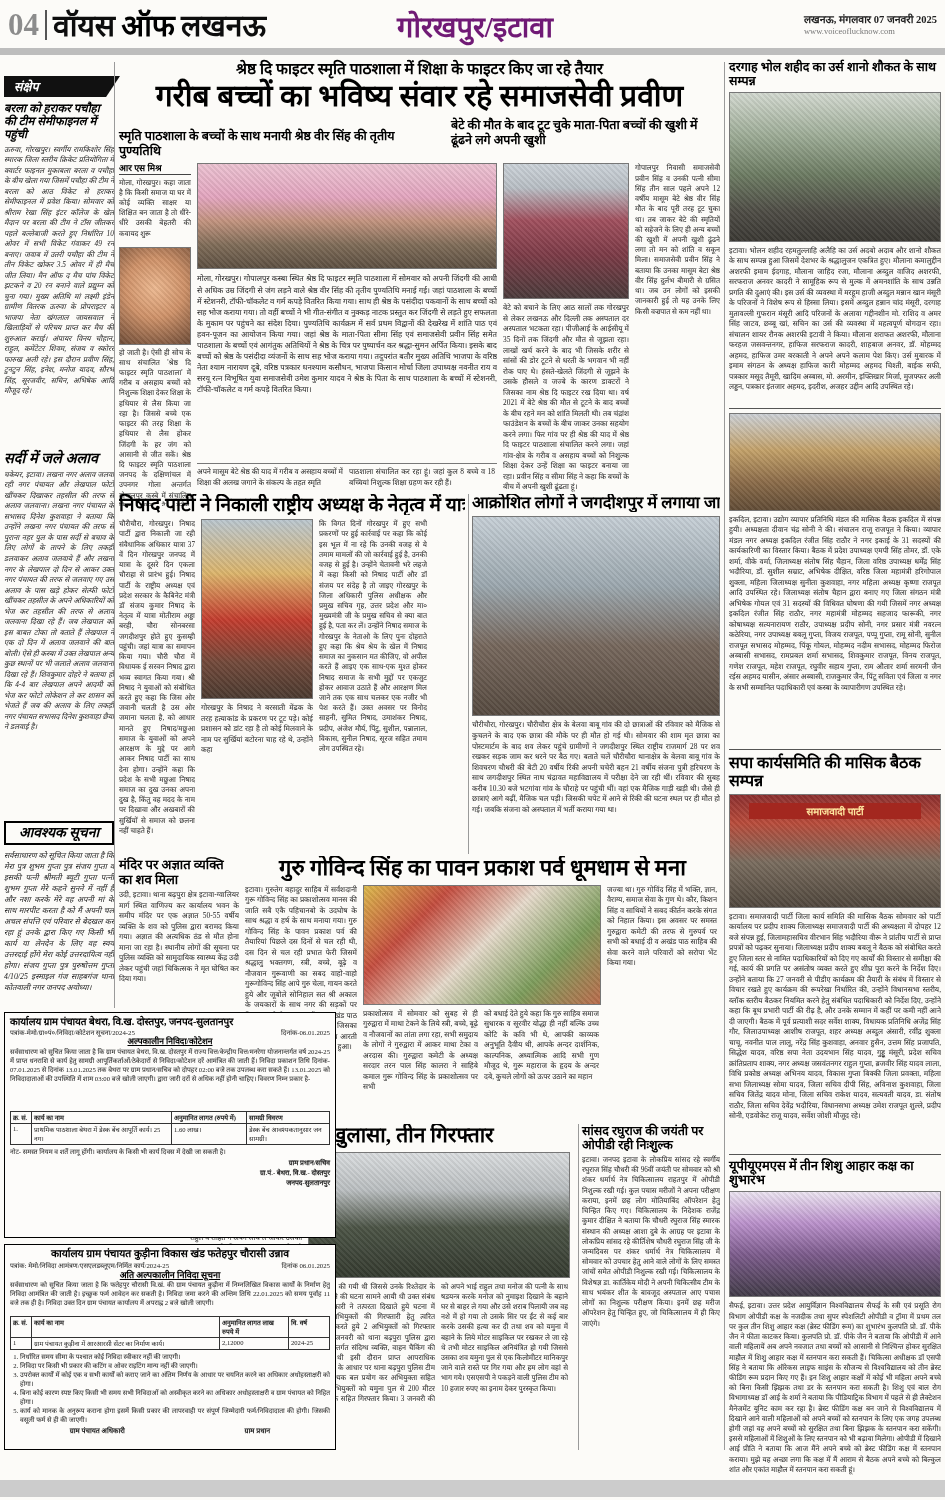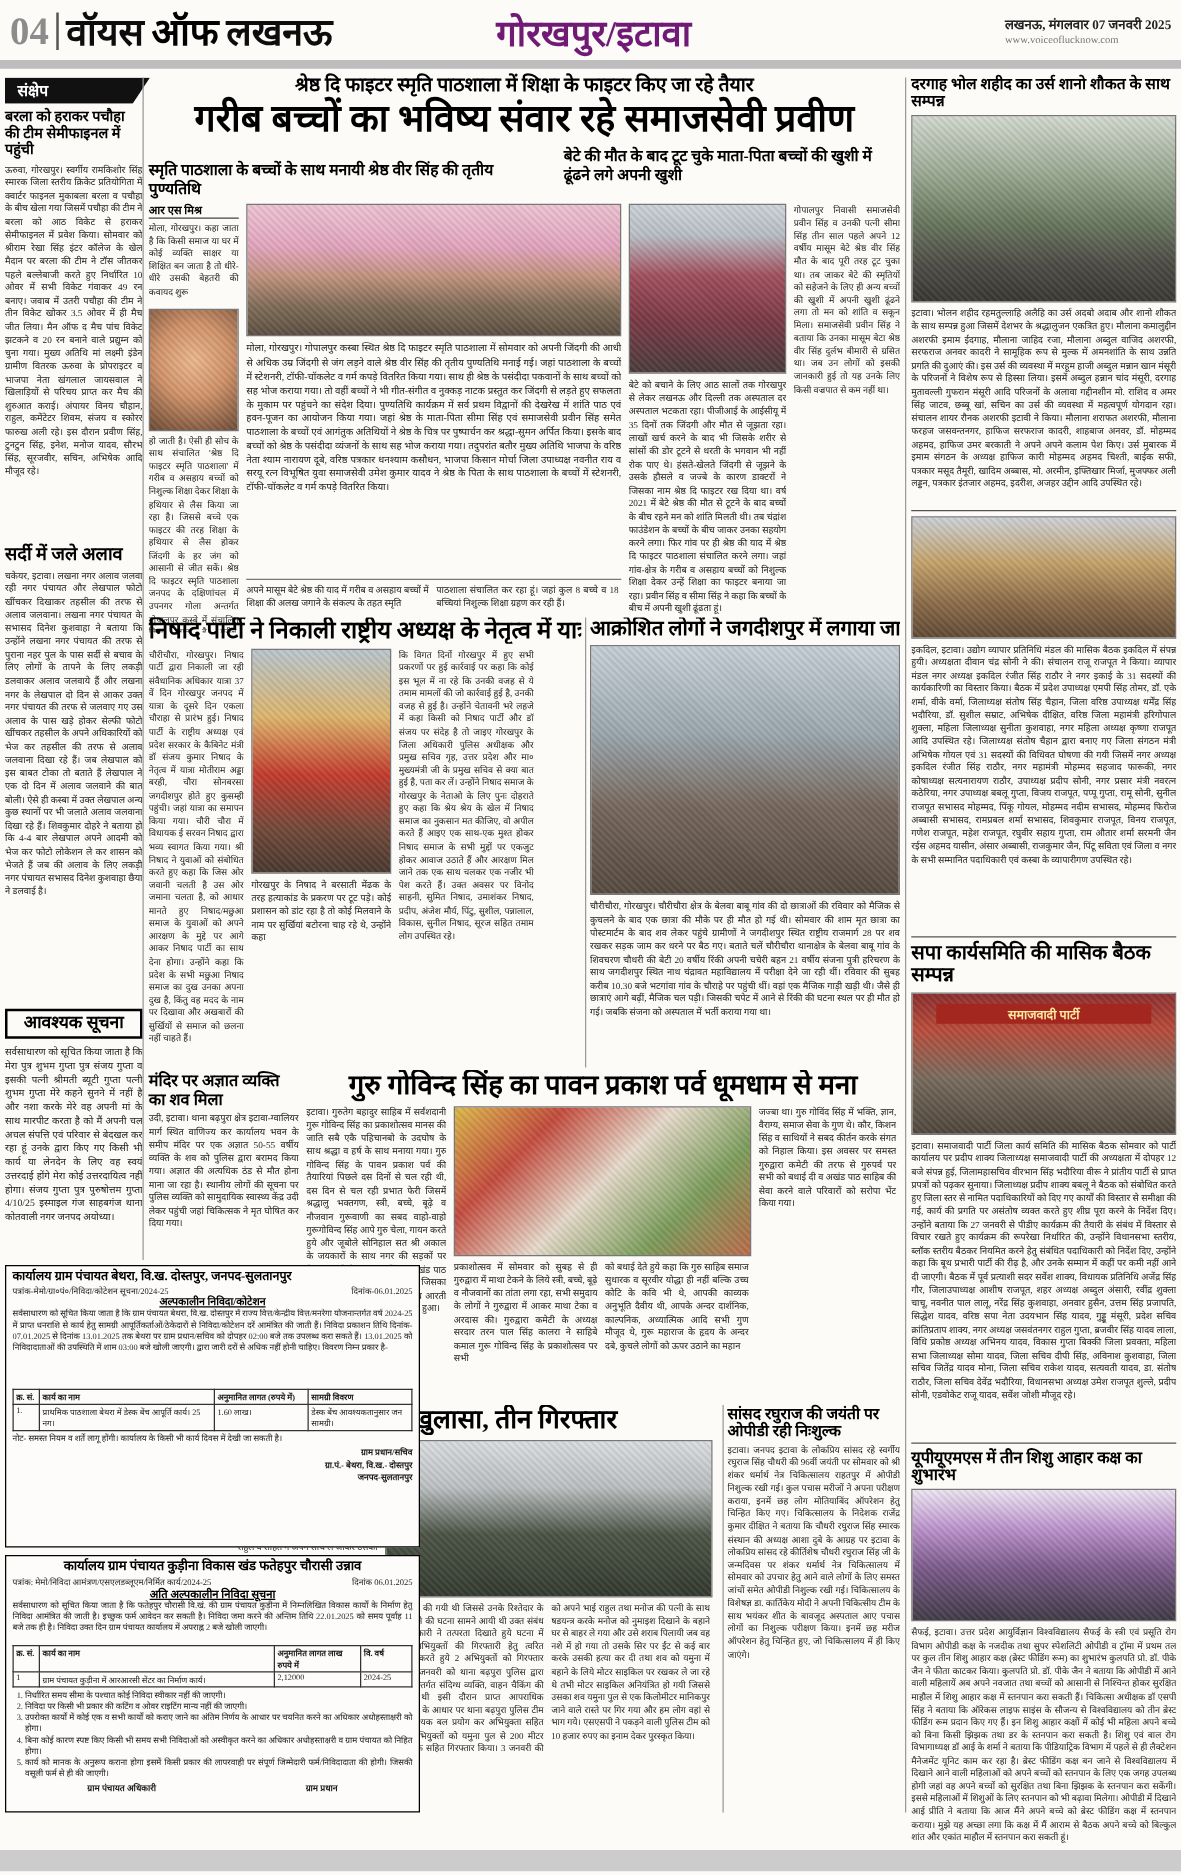--- a/index.html
+++ b/index.html
@@ -46,21 +46,21 @@
     <span style="font-size:30px;font-weight:bold;color:#000000;">ऑफ</span>
     <span style="font-size:30px;font-weight:bold;color:#0d0d0d;">लखनऊ</span>
   </div>
   <div class="abs" style="left:330px;top:6px;width:290px;text-align:center;font-size:29px;font-weight:bold;color:#701a75;">गोरखपुर/इटावा</div>
   <div class="abs" style="right:8px;top:12px;text-align:left;">
     <div style="font-size:10.5px;font-weight:bold;color:#222;">लखनऊ, मंगलवार 07 जनवरी 2025</div>
     <div style="font-size:8.5px;color:#777;">www.voiceoflucknow.com</div>
   </div>
   <div class="abs" style="left:0;top:48px;width:945px;height:7px;background:#bdbdbd;"></div>
 
-  <div class="abs" style="left:4px;top:62px;width:110px;">
+  <div class="abs" style="left:4px;top:76px;width:110px;font-style:italic;">
     <div class="box-black" style="width:96px;font-size:12.5px;padding:2px 10px;clip-path:polygon(0 0,100% 0,88% 100%,0 100%);">संक्षेप</div>
     <div class="hl" style="font-size:11.5px;margin:5px 0 4px;">बरला को हराकर पचौहा की टीम सेमीफाइनल में पहुंची</div>
     <div class="bt" style="height:298px;">ऊरुवा, गोरखपुर। स्वर्गीय रामकिशोर सिंह स्मारक जिला स्तरीय क्रिकेट प्रतियोगिता में क्वार्टर फाइनल मुकाबला बरला व पचौहा के बीच खेला गया जिसमें पचौहा की टीम ने बरला को आठ विकेट से हराकर सेमीफाइनल में प्रवेश किया। सोमवार को श्रीराम रेखा सिंह इंटर कॉलेज के खेल मैदान पर बरला की टीम ने टॉस जीतकर पहले बल्लेबाजी करते हुए निर्धारित 10 ओवर में सभी विकेट गंवाकर 49 रन बनाए। जवाब में उतरी पचौहा की टीम ने तीन विकेट खोकर 3.5 ओवर में ही मैच जीत लिया। मैन ऑफ द मैच पांच विकेट झटकने व 20 रन बनाने वाले प्रद्युम्न को चुना गया। मुख्य अतिथि मां लक्ष्मी इंडेन ग्रामीण वितरक ऊरुवा के प्रोपराइटर व भाजपा नेता खंगलाल जायसवाल ने खिलाड़ियों से परिचय प्राप्त कर मैच की शुरुआत कराई। अंपायर विनय चौहान, राहुल, कमेंटेटर शिवम, संजय व स्कोरर फारुख अली रहे। इस दौरान प्रवीण सिंह, टुनटुन सिंह, इनेश, मनोज यादव, सौरभ सिंह, सूरजवीर, सचिन, अभिषेक आदि मौजूद रहे।</div>
     <div class="hl" style="font-size:14.5px;margin:7px 0 4px;">सर्दी में जले अलाव</div>
     <div class="bt" style="height:342px;">चकेयर, इटावा। लखना नगर अलाव जलवा रही नगर पंचायत और लेखपाल फोटो खींचकर दिखाकर तहसील की तरफ से अलाव जलवाना। लखना नगर पंचायत के सभासद दिनेश कुशवाहा ने बताया कि उन्होंने लखना नगर पंचायत की तरफ से पुराना नहर पुल के पास सर्दी से बचाव के लिए लोगों के तापने के लिए लकड़ी डलवाकर अलाव जलवाये हैं और लखना नगर के लेखपाल दो दिन से आकर उक्त नगर पंचायत की तरफ से जलवाए गए उस अलाव के पास खड़े होकर सेल्फी फोटो खींचकर तहसील के अपने अधिकारियों को भेज कर तहसील की तरफ से अलाव जलवाना दिखा रहे हैं। जब लेखपाल को इस बाबत टोका तो बताते हैं लेखपाल ने एक दो दिन में अलाव जलवाने की बात बोली। ऐसे ही कस्बा में उक्त लेखपाल अन्य कुछ स्थानों पर भी जलाते अलाव जलवाना दिखा रहे हैं। शिवकुमार दोहरे ने बताया हो कि 4-4 बार लेखपाल अपने आदमी को भेज कर फोटो लोकेशन ले कर शासन को भेजते हैं जब की अलाव के लिए लकड़ी नगर पंचायत सभासद दिनेश कुशवाहा छैया ने डलवाई है।</div>
     <div class="hl" style="font-size:14px;border:2px solid #000;text-align:center;padding:2px 2px;margin:9px 0 5px;">आवश्यक सूचना</div>
     <div class="bt" style="height:168px;font-size:7.8px;">सर्वसाधारण को सूचित किया जाता है कि मेरा पुत्र शुभम गुप्ता पुत्र संजय गुप्ता व इसकी पत्नी श्रीमती ब्यूटी गुप्ता पत्नी शुभम गुप्ता मेरे कहने सुनने में नहीं है और नशा करके मेरे वह अपनी मां के साथ मारपीट करता है को मैं अपनी चल अचल संपत्ति एवं परिवार से बेदखल कर रहा हूं उनके द्वारा किए गए किसी भी कार्य या लेनदेन के लिए वह स्वयं उत्तरदाई होंगे मेरा कोई उत्तरदायित्व नहीं होगा। संजय गुप्ता पुत्र पुरुषोत्तम गुप्ता 4/10/25 इस्माइल गंज साहबगंज थाना कोतवाली नगर जनपद अयोध्या।</div>
   </div>
   <div class="abs vrule" style="left:114px;top:62px;height:946px;"></div>
 

